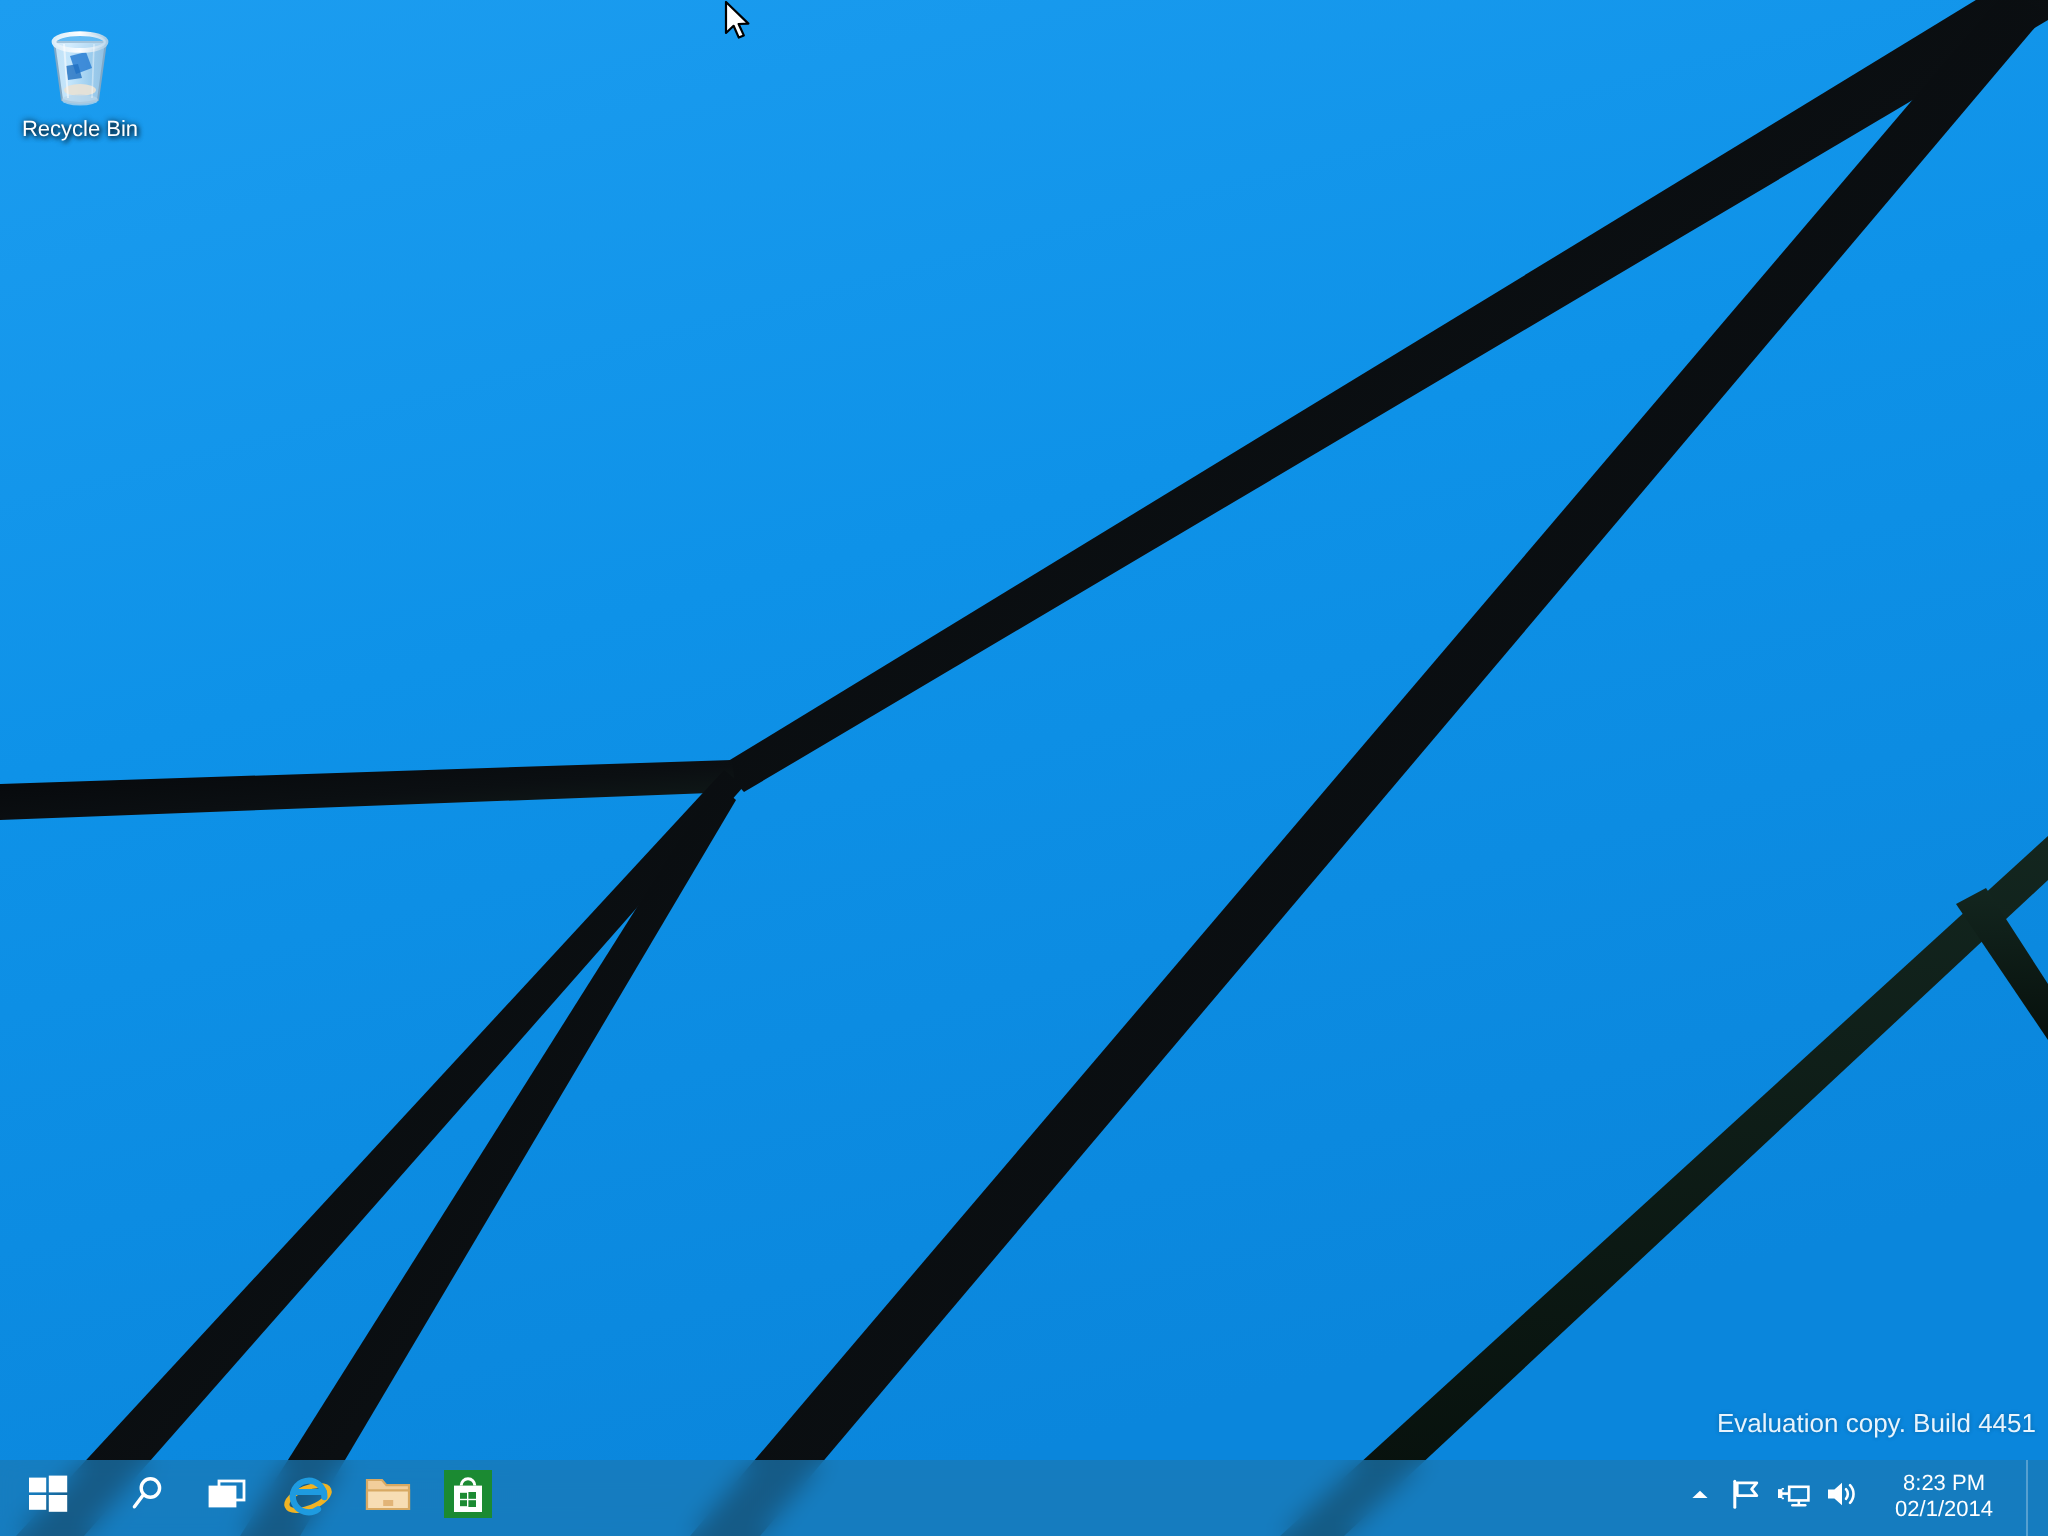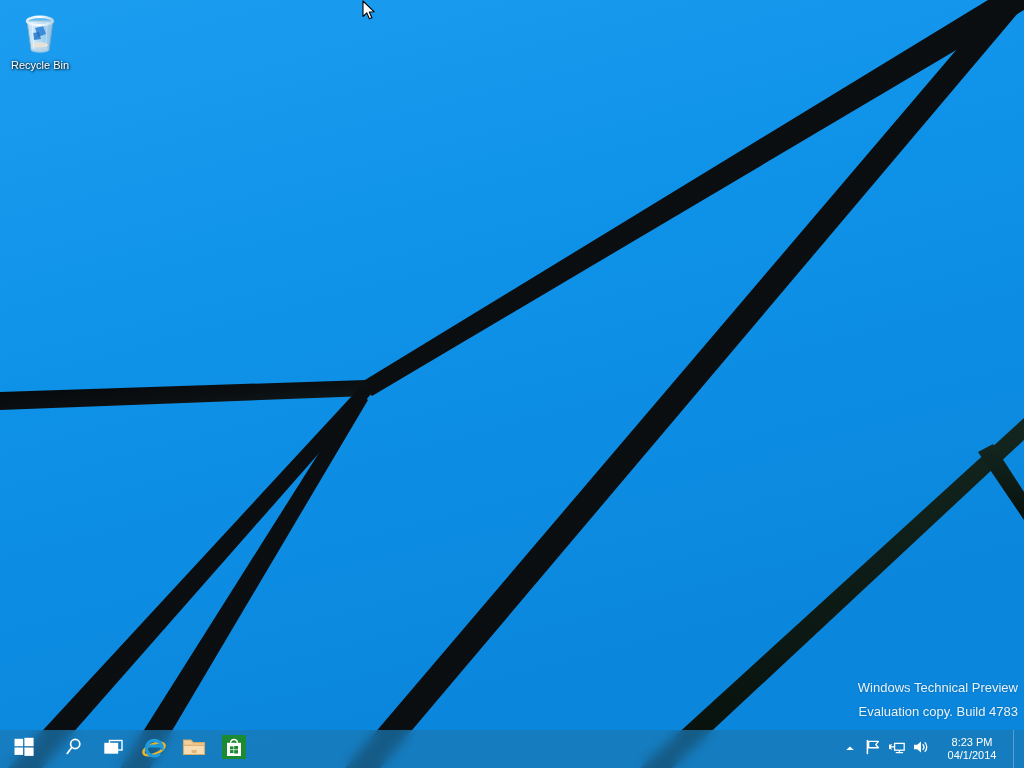--- a/index.html
+++ b/index.html
@@ -218,22 +218,21 @@
 
         <path d="M 16 14 L 18 41" stroke="#ffffff" stroke-width="1" opacity="0.55" fill="none"></path>
         <path d="M 31 14 L 30 41" stroke="#ffffff" stroke-width="0.8" opacity="0.4" fill="none"></path>
       </svg>
     </span>
     <span class="icon-label">Recycle Bin</span>
   </div>
 
 
   <div id="watermark">
-    <div>Windows Technical Preview</div>
-    <div>Evaluation copy. Build 4783</div>
+    <div>Evaluation copy. Build 4451</div>
   </div>
 
   <div id="taskbar">
 
     <div id="taskbar-left">
 
       <div class="tb-button" id="start-button">
         <span>
           <svg width="22" height="22" viewBox="0 0 22 22" xmlns="http://www.w3.org/2000/svg">
             <rect x="1.5" y="2.8" width="8.6" height="7.4" fill="#ffffff"></rect>
@@ -347,21 +346,21 @@
           <svg width="18" height="18" viewBox="0 0 18 18" xmlns="http://www.w3.org/2000/svg">
             <path d="M 2.0 6.8 L 5.2 6.8 L 9.0 3.4 L 9.0 14.6 L 5.2 11.2 L 2.0 11.2 Z" fill="#ffffff"></path>
             <path d="M 11.0 6.6 A 3.6 3.6 0 0 1 11.0 11.4" fill="none" stroke="#ffffff" stroke-width="1.3" stroke-linecap="round"></path>
             <path d="M 13.0 4.6 A 6.4 6.4 0 0 1 13.0 13.4" fill="none" stroke="#ffffff" stroke-width="1.3" stroke-linecap="round"></path>
           </svg>
         </span>
       </div>
 
       <div id="clock">
         <span>8:23 PM</span>
-        <span>04/1/2014</span>
+        <span>02/1/2014</span>
       </div>
 
       <div id="show-desktop"></div>
     </div>
   </div>
 
   <svg id="cursor" viewBox="0 0 14 22" xmlns="http://www.w3.org/2000/svg" style="left: 362px; top: 0px;">
     <path d="M 1 1 L 1 16.5 L 4.8 12.9 L 7.4 18.8 L 9.9 17.7 L 7.3 12.0 L 12.2 11.8 Z" fill="#ffffff" stroke="#000000" stroke-width="1.1" stroke-linejoin="round"></path>
   </svg>
 

